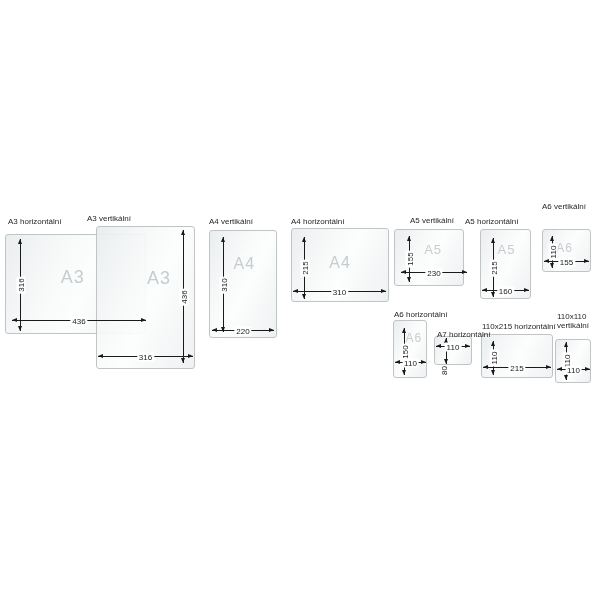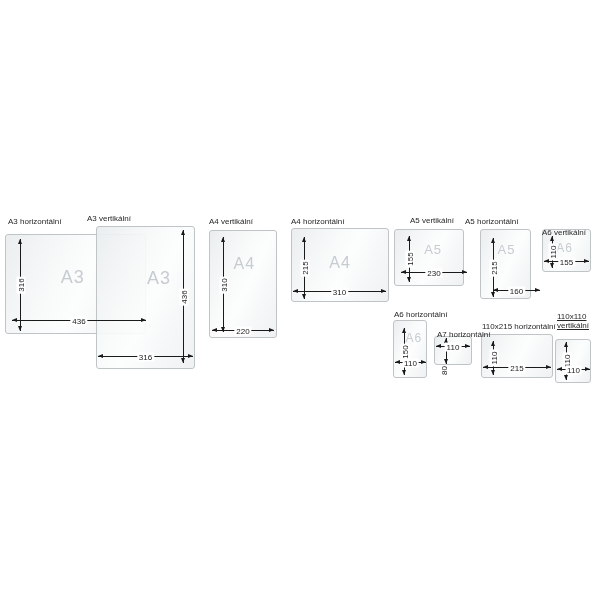--- a/index.html
+++ b/index.html
@@ -24,21 +24,21 @@
     letter-spacing:1px;
     white-space:nowrap;
   }
   
   .plabel{
     position:absolute;
     font-size:8px;line-height:9px;
     color:#262626;
     white-space:nowrap;
   }
-  .two-line{white-space:pre-line;text-decoration:underline;}
+  .two-line{white-space:pre-line;}
   
   .dim-h{position:absolute;height:1px;background:#1a1a1a;}
   .dim-h::before{content:"";position:absolute;left:0;top:-2px;width:0;height:0;
     border:2.5px solid transparent;border-left:0;border-right:5px solid #1a1a1a;}
   .dim-h::after{content:"";position:absolute;right:0;top:-2px;width:0;height:0;
     border:2.5px solid transparent;border-right:0;border-left:5px solid #1a1a1a;}
   .dim-v{position:absolute;width:1px;background:#1a1a1a;}
   .dim-v::before{content:"";position:absolute;top:0;left:-2px;width:0;height:0;
     border:2.5px solid transparent;border-top:0;border-bottom:5px solid #1a1a1a;}
   .dim-v::after{content:"";position:absolute;bottom:0;left:-2px;width:0;height:0;
@@ -88,21 +88,21 @@
   <div class="sheet" style="left:434px;top:336px;width:38px;height:29px"></div>
   <div class="sheet" style="left:481px;top:334px;width:72px;height:44px"></div>
   <div class="sheet" style="left:555px;top:339px;width:36px;height:44px"></div>
 
   <div class="plabel" style="left:8px;top:217px">A3 horizontální</div>
   <div class="plabel" style="left:87px;top:214px">A3 vertikální</div>
   <div class="plabel" style="left:209px;top:217px">A4 vertikální</div>
   <div class="plabel" style="left:291px;top:217px">A4 horizontální</div>
   <div class="plabel" style="left:410px;top:216px">A5 vertikální</div>
   <div class="plabel" style="left:465px;top:217px">A5 horizontální</div>
-  <div class="plabel" style="left:542px;top:228px">A6 vertikální</div>
+  <div class="plabel" style="left:542px;top:202px">A6 vertikální</div>
   <div class="plabel" style="left:394px;top:310px">A6 horizontální</div>
   <div class="plabel" style="left:437px;top:330px">A7 horizontální</div>
   <div class="plabel" style="left:482px;top:322px">110x215 horizontální</div>
   <div class="plabel two-line" style="left:557px;top:312px">110x110
 vertikální</div>
 
   <div class="dim-v" style="left:20px;top:239px;height:92px">
     <span class="num num-v">316</span>
   </div>
   <div class="dim-h" style="left:12px;top:320px;width:134px">
@@ -133,21 +133,21 @@
   <div class="dim-v" style="left:409px;top:236px;height:46px">
     <span class="num num-v">155</span>
   </div>
   <div class="dim-h" style="left:401px;top:272px;width:66px">
     <span class="num">230</span>
   </div>
 
   <div class="dim-v" style="left:493px;top:238px;height:59px">
     <span class="num num-v">215</span>
   </div>
-  <div class="dim-h" style="left:493px;top:290px;width:47px">
+  <div class="dim-h" style="left:482px;top:290px;width:47px">
     <span class="num">160</span>
   </div>
 
   <div class="dim-v" style="left:552px;top:236px;height:32px">
     <span class="num num-v">110</span>
   </div>
   <div class="dim-h" style="left:544px;top:261px;width:45px">
     <span class="num">155</span>
   </div>
 

